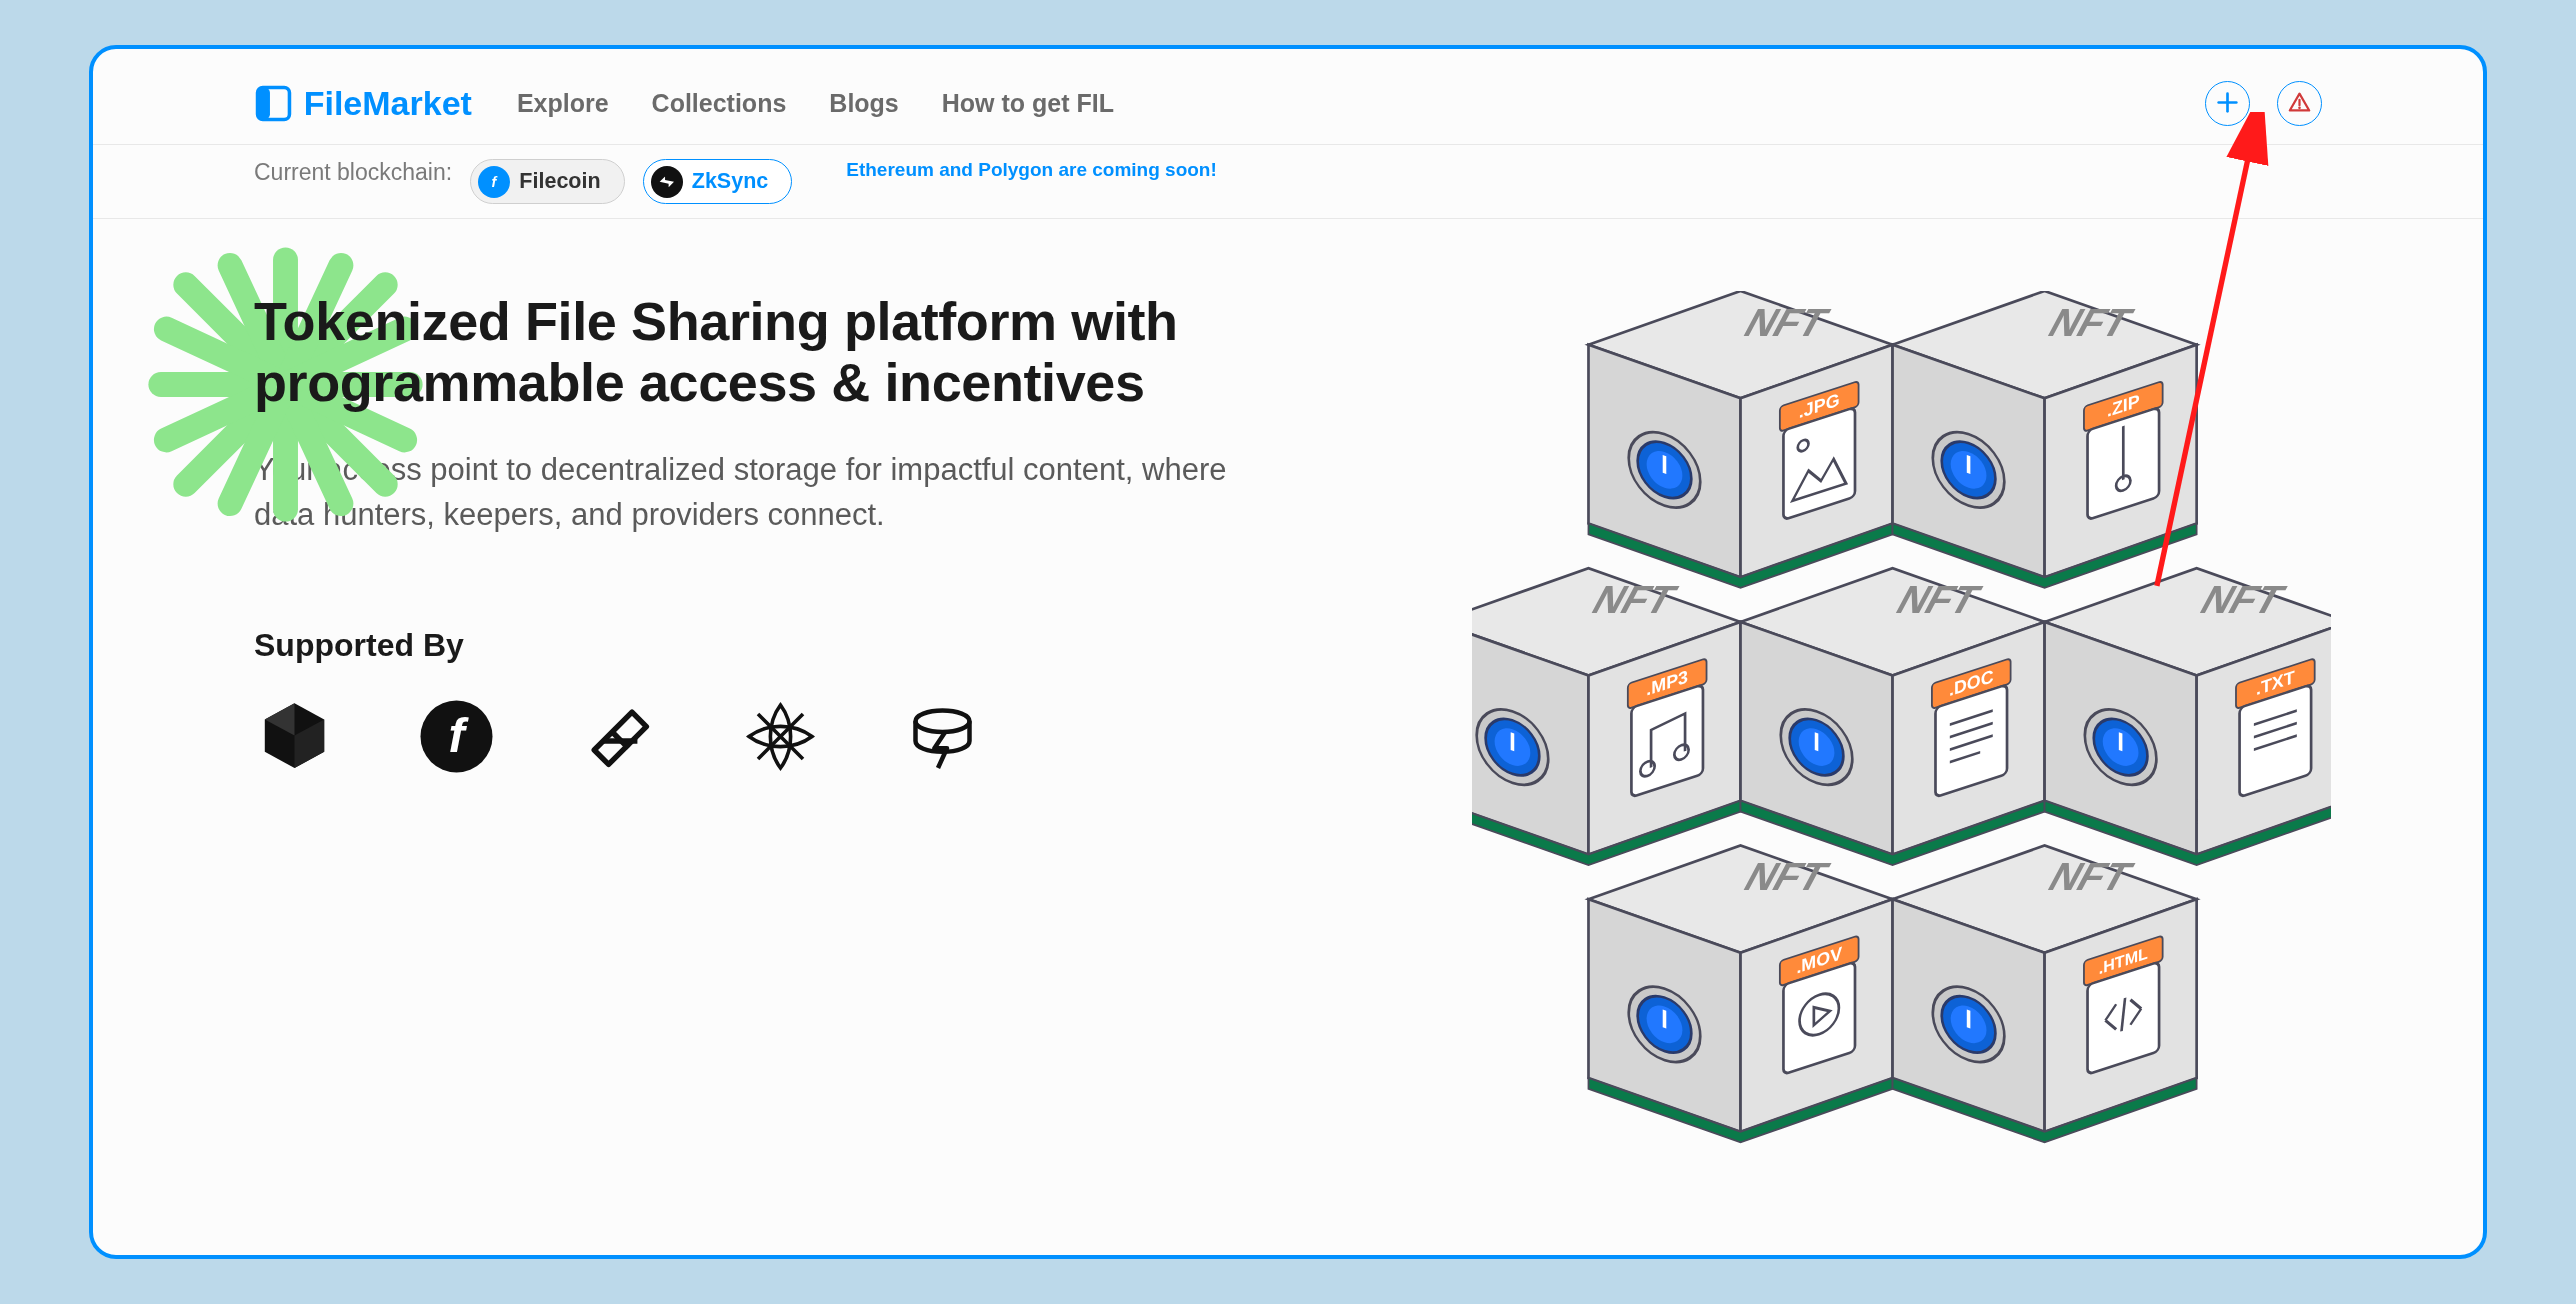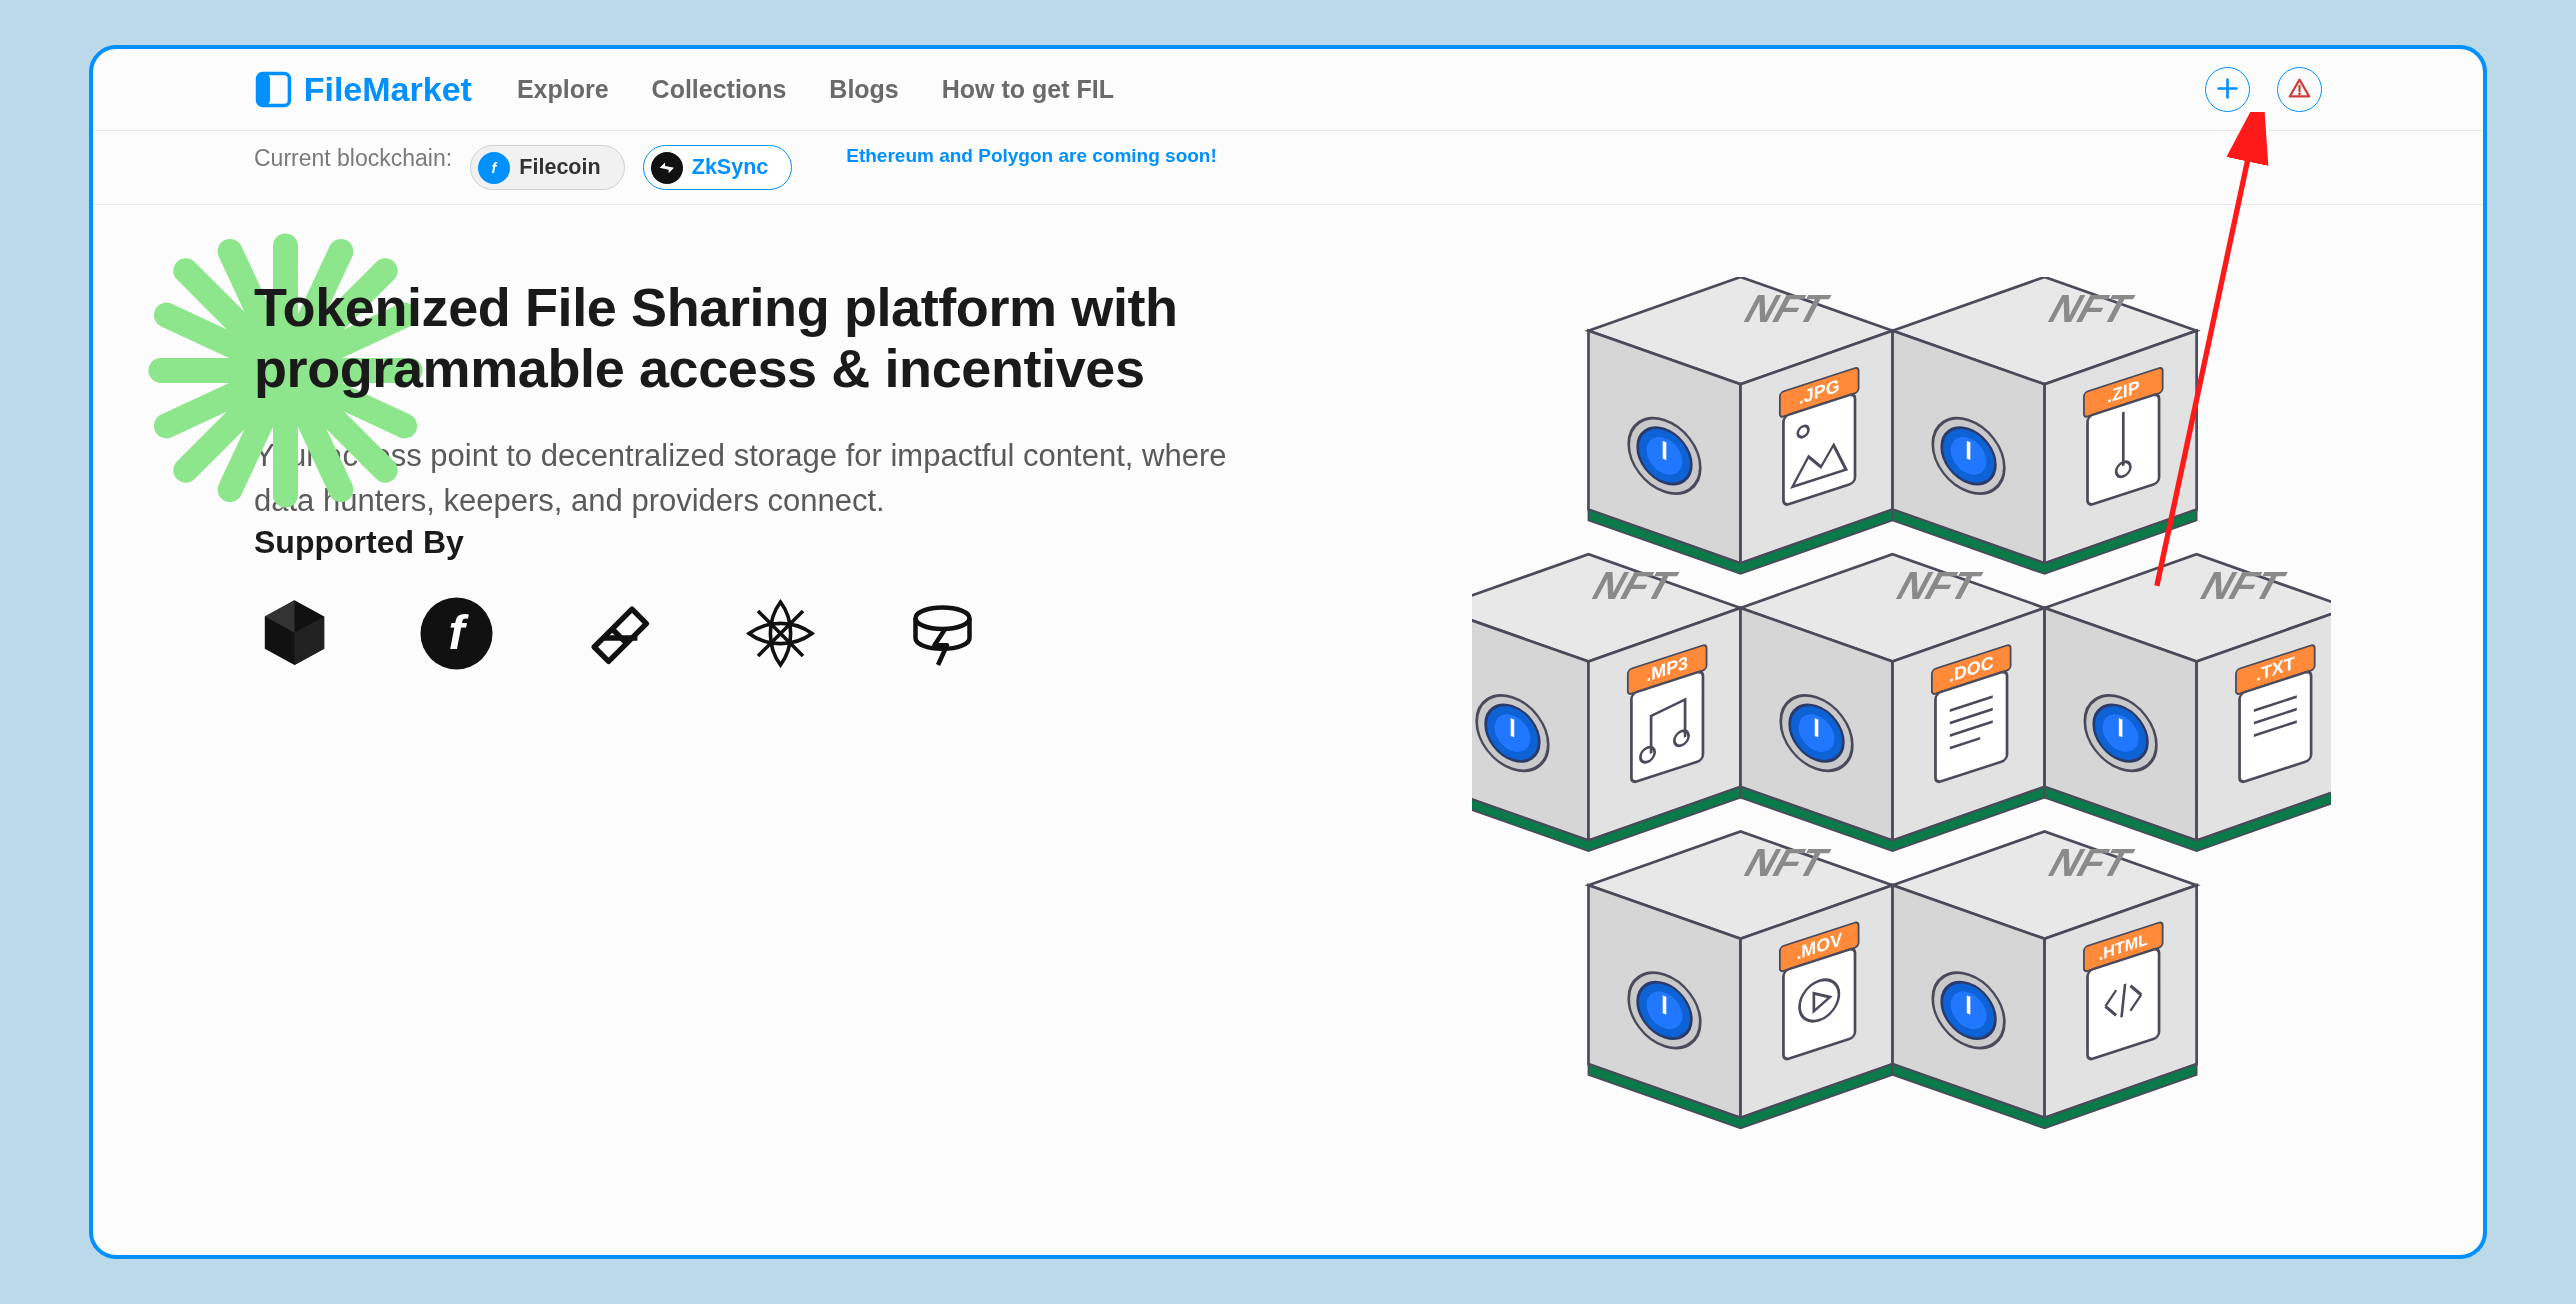--- a/index.html
+++ b/index.html
@@ -17,21 +17,21 @@
     background: #fcfcfc;
     border: 4.5px solid #0090ff;
     border-radius: 27px;
     overflow: hidden;
     position: relative;
   }
 
   
   .topnav {
     display: flex;
-    padding: 18px 161px 18px 161px;
+    padding: 32px 161px 18px 161px;
     border-bottom: 0.9px solid #e8e8e8;
     gap: 45px;
   }
   .logo {
     display: flex;
     align-items: center;
     gap: 10.7px;
     font-size: 34px;
     font-weight: 700;
     color: #0090ff;
@@ -169,20 +169,21 @@
     color: #0090ff;
     background: #fff;
     border-radius: 12.5px;
     padding: 19.7px 43px;
     font-size: 23px;
     font-weight: 700;
     cursor: pointer;
   }
 
   .supported {
+    margin-top: 89px;
   }
   .supported-title {
     font-size: 32px;
     font-weight: 800;
     color: #1a1a1a;
   }
   .supported-logos {
     margin-top: 32px;
     display: flex;
     gap: 81px;

